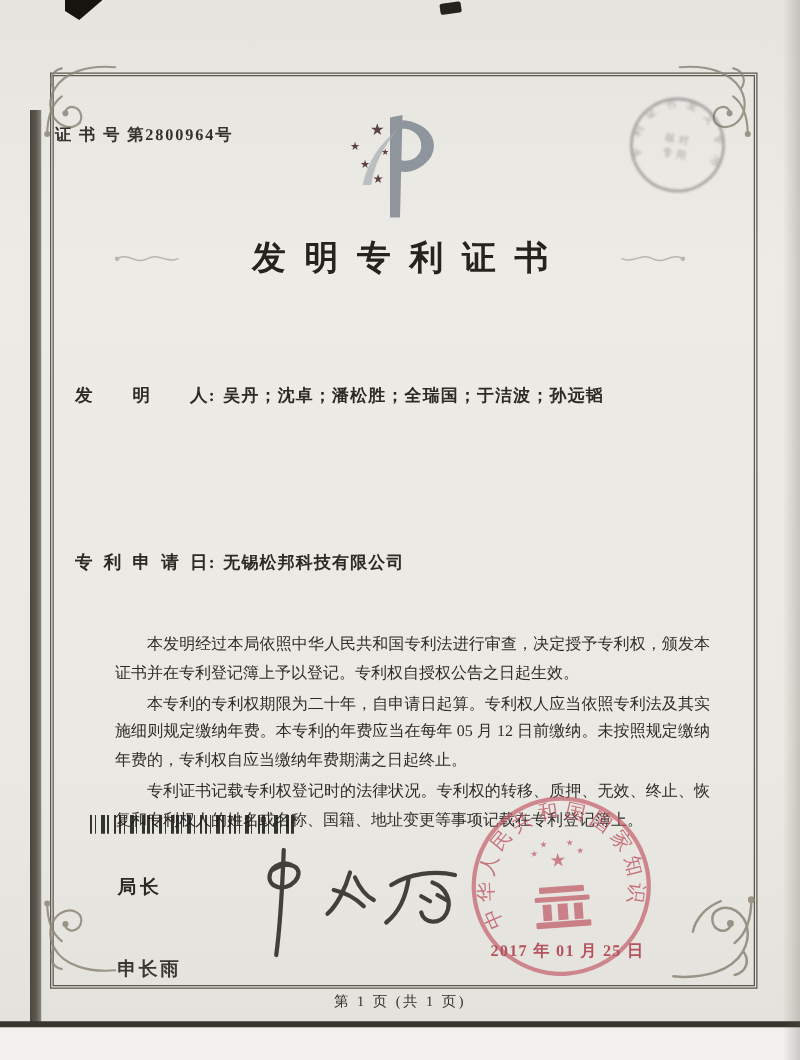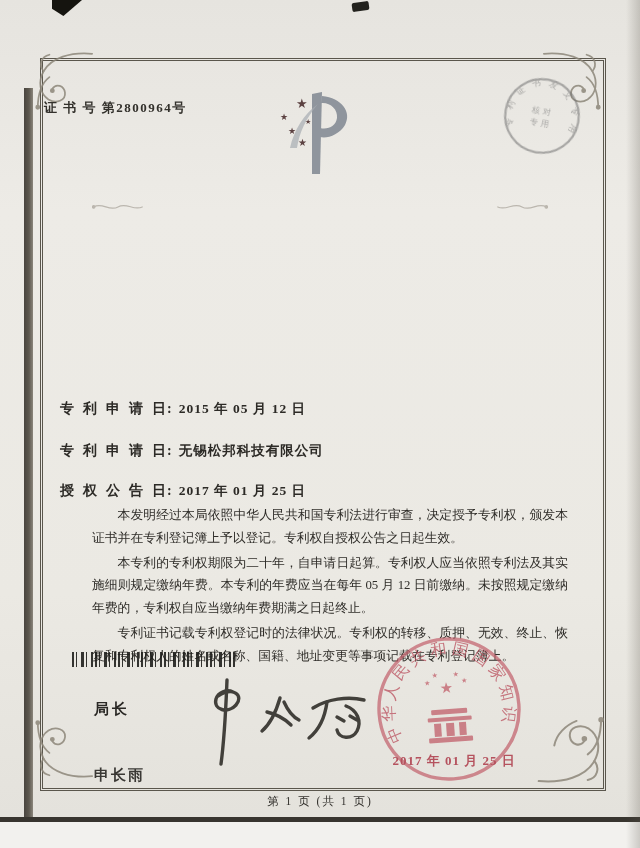--- a/index.html
+++ b/index.html
@@ -119,41 +119,39 @@
       <path d="M50,10 C70,12 80,26 73,39 C67,49 55,53 48,51 L48,42 C56,44 64,40 65,32 C66,23 58,16 49,17 Z" fill="#8f959d"></path>
       <path d="M18,62 C22,44 32,28 46,18 C34,32 27,47 25,62 Z" fill="#a7acb2" opacity=".7"></path>
       <text x="24" y="22" font-size="13" fill="#5c4242">★</text>
       <text x="8" y="34" font-size="9" fill="#5c4242">★</text>
       <text x="16" y="48" font-size="9" fill="#5c4242">★</text>
       <text x="26" y="60" font-size="10" fill="#5c4242">★</text>
       <text x="33" y="38" font-size="7" fill="#5c4242">★</text>
     </svg>
   </div>
 
+  <div class="doc-title">发明专利证书</div>
   <div class="flourish f-l">
     <svg viewBox="0 0 60 16" fill="none" stroke="#9a948a" stroke-width="1.4" stroke-linecap="round">
       <path d="M2,8 C12,2 20,14 30,8 C40,2 48,13 58,8"></path>
         <circle cx="2" cy="8" r="1.4" fill="#9a948a"></circle>
     </svg>
   </div>
   <div class="flourish f-r">
     <svg viewBox="0 0 60 16" fill="none" stroke="#9a948a" stroke-width="1.4" stroke-linecap="round">
       <path d="M2,8 C12,2 20,14 30,8 C40,2 48,13 58,8"></path>
         <circle cx="2" cy="8" r="1.4" fill="#9a948a"></circle>
     </svg>
   </div>
 
-  <div class="row" style="top:399px">
-    <span class="lb">专利申请日</span><span class="cl">:</span><span class="vl">2015 年 05 月 12 日</span>
+  <div class="row" style="top:308px">
+    <span class="lb">发明人</span><span class="cl">:</span><span class="vl">吴丹；沈卓；潘松胜；全瑞国；于洁波；孙远韬</span>
   </div>
   <div class="row" style="top:441px">
     <span class="lb">专利申请日</span><span class="cl">:</span><span class="vl">无锡松邦科技有限公司</span>
-  </div>
-  <div class="row" style="top:481px">
-    <span class="lb">授权公告日</span><span class="cl">:</span><span class="vl">2017 年 01 月 25 日</span>
   </div>
 
   <div class="bodytext">
     <p>本发明经过本局依照中华人民共和国专利法进行审查，决定授予专利权，颁发本证书并在专利登记簿上予以登记。专利权自授权公告之日起生效。</p>
     <p>本专利的专利权期限为二十年，自申请日起算。专利权人应当依照专利法及其实施细则规定缴纳年费。本专利的年费应当在每年 05 月 12 日前缴纳。未按照规定缴纳年费的，专利权自应当缴纳年费期满之日起终止。</p>
     <p>专利证书记载专利权登记时的法律状况。专利权的转移、质押、无效、终止、恢复和专利权人的姓名或名称、国籍、地址变更等事项记载在专利登记簿上。</p>
   </div>
 
   <div class="barcode"></div>
 

